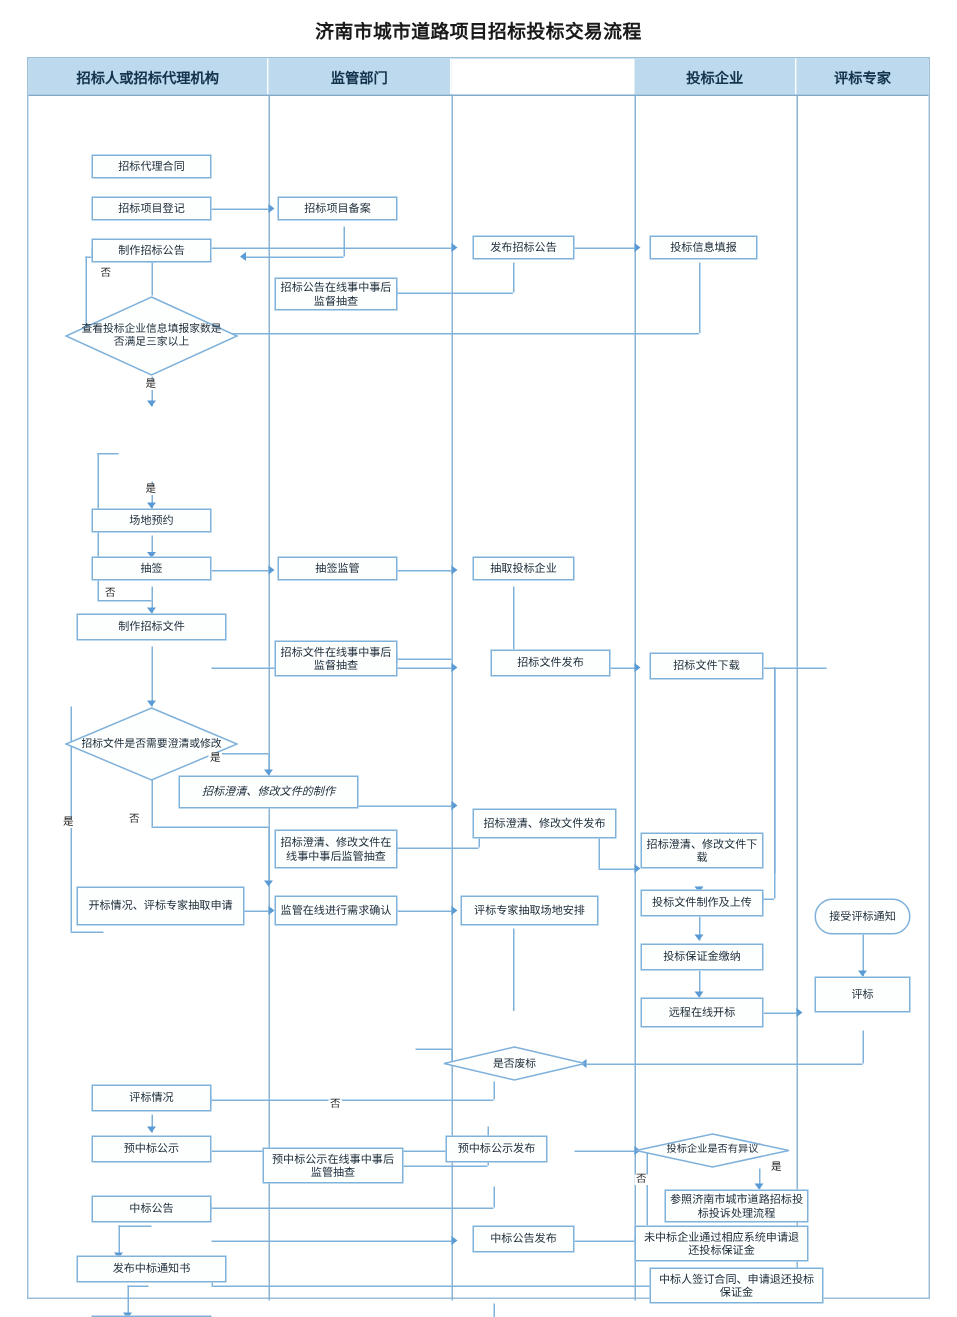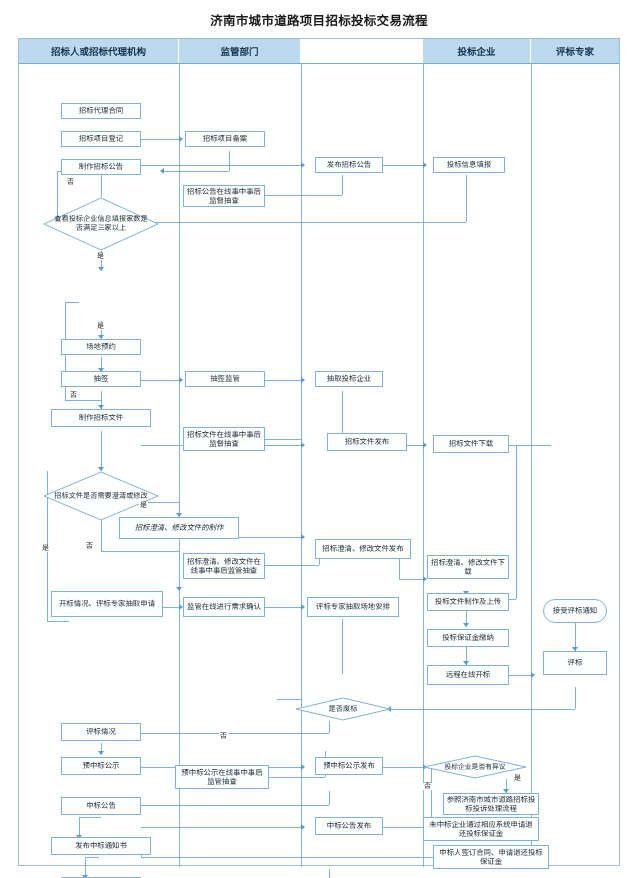--- a/index.html
+++ b/index.html
@@ -319,21 +319,21 @@
 
   <div class="node dec" style="left:276px;top:658px;width:96px;height:24px;">
     <span class="dec-shape">
       <svg viewBox="0 0 96 24" preserveAspectRatio="none">
           <polygon points="48,1 95,12 48,23 1,12" fill="#fdfefe" stroke="#7fb1da" stroke-width="1"></polygon>
         </svg>
     </span>
     <span class="dec-label">是否废标</span>
   </div>
 
-  <div class="node" style="left:296px;top:718px;width:68px;height:18px;">预中标公示发布</div>
+  <div class="node" style="left:278px;top:718px;width:68px;height:18px;">预中标公示发布</div>
   <div class="node" style="left:296px;top:778px;width:68px;height:18px;">中标公告发布</div>
 
   <div class="node" style="left:414px;top:118px;width:72px;height:16px;">投标信息填报</div>
   <div class="node" style="left:414px;top:396px;width:76px;height:18px;">招标文件下载</div>
   <div class="node" style="left:408px;top:516px;width:82px;height:24px;">招标澄清、修改文件下载</div>
   <div class="node" style="left:408px;top:554px;width:82px;height:18px;">投标文件制作及上传</div>
   <div class="node" style="left:408px;top:590px;width:82px;height:18px;">投标保证金缴纳</div>
   <div class="node" style="left:408px;top:626px;width:82px;height:20px;">远程在线开标</div>
 
   <div class="node dec" style="left:404px;top:716px;width:104px;height:24px;">

